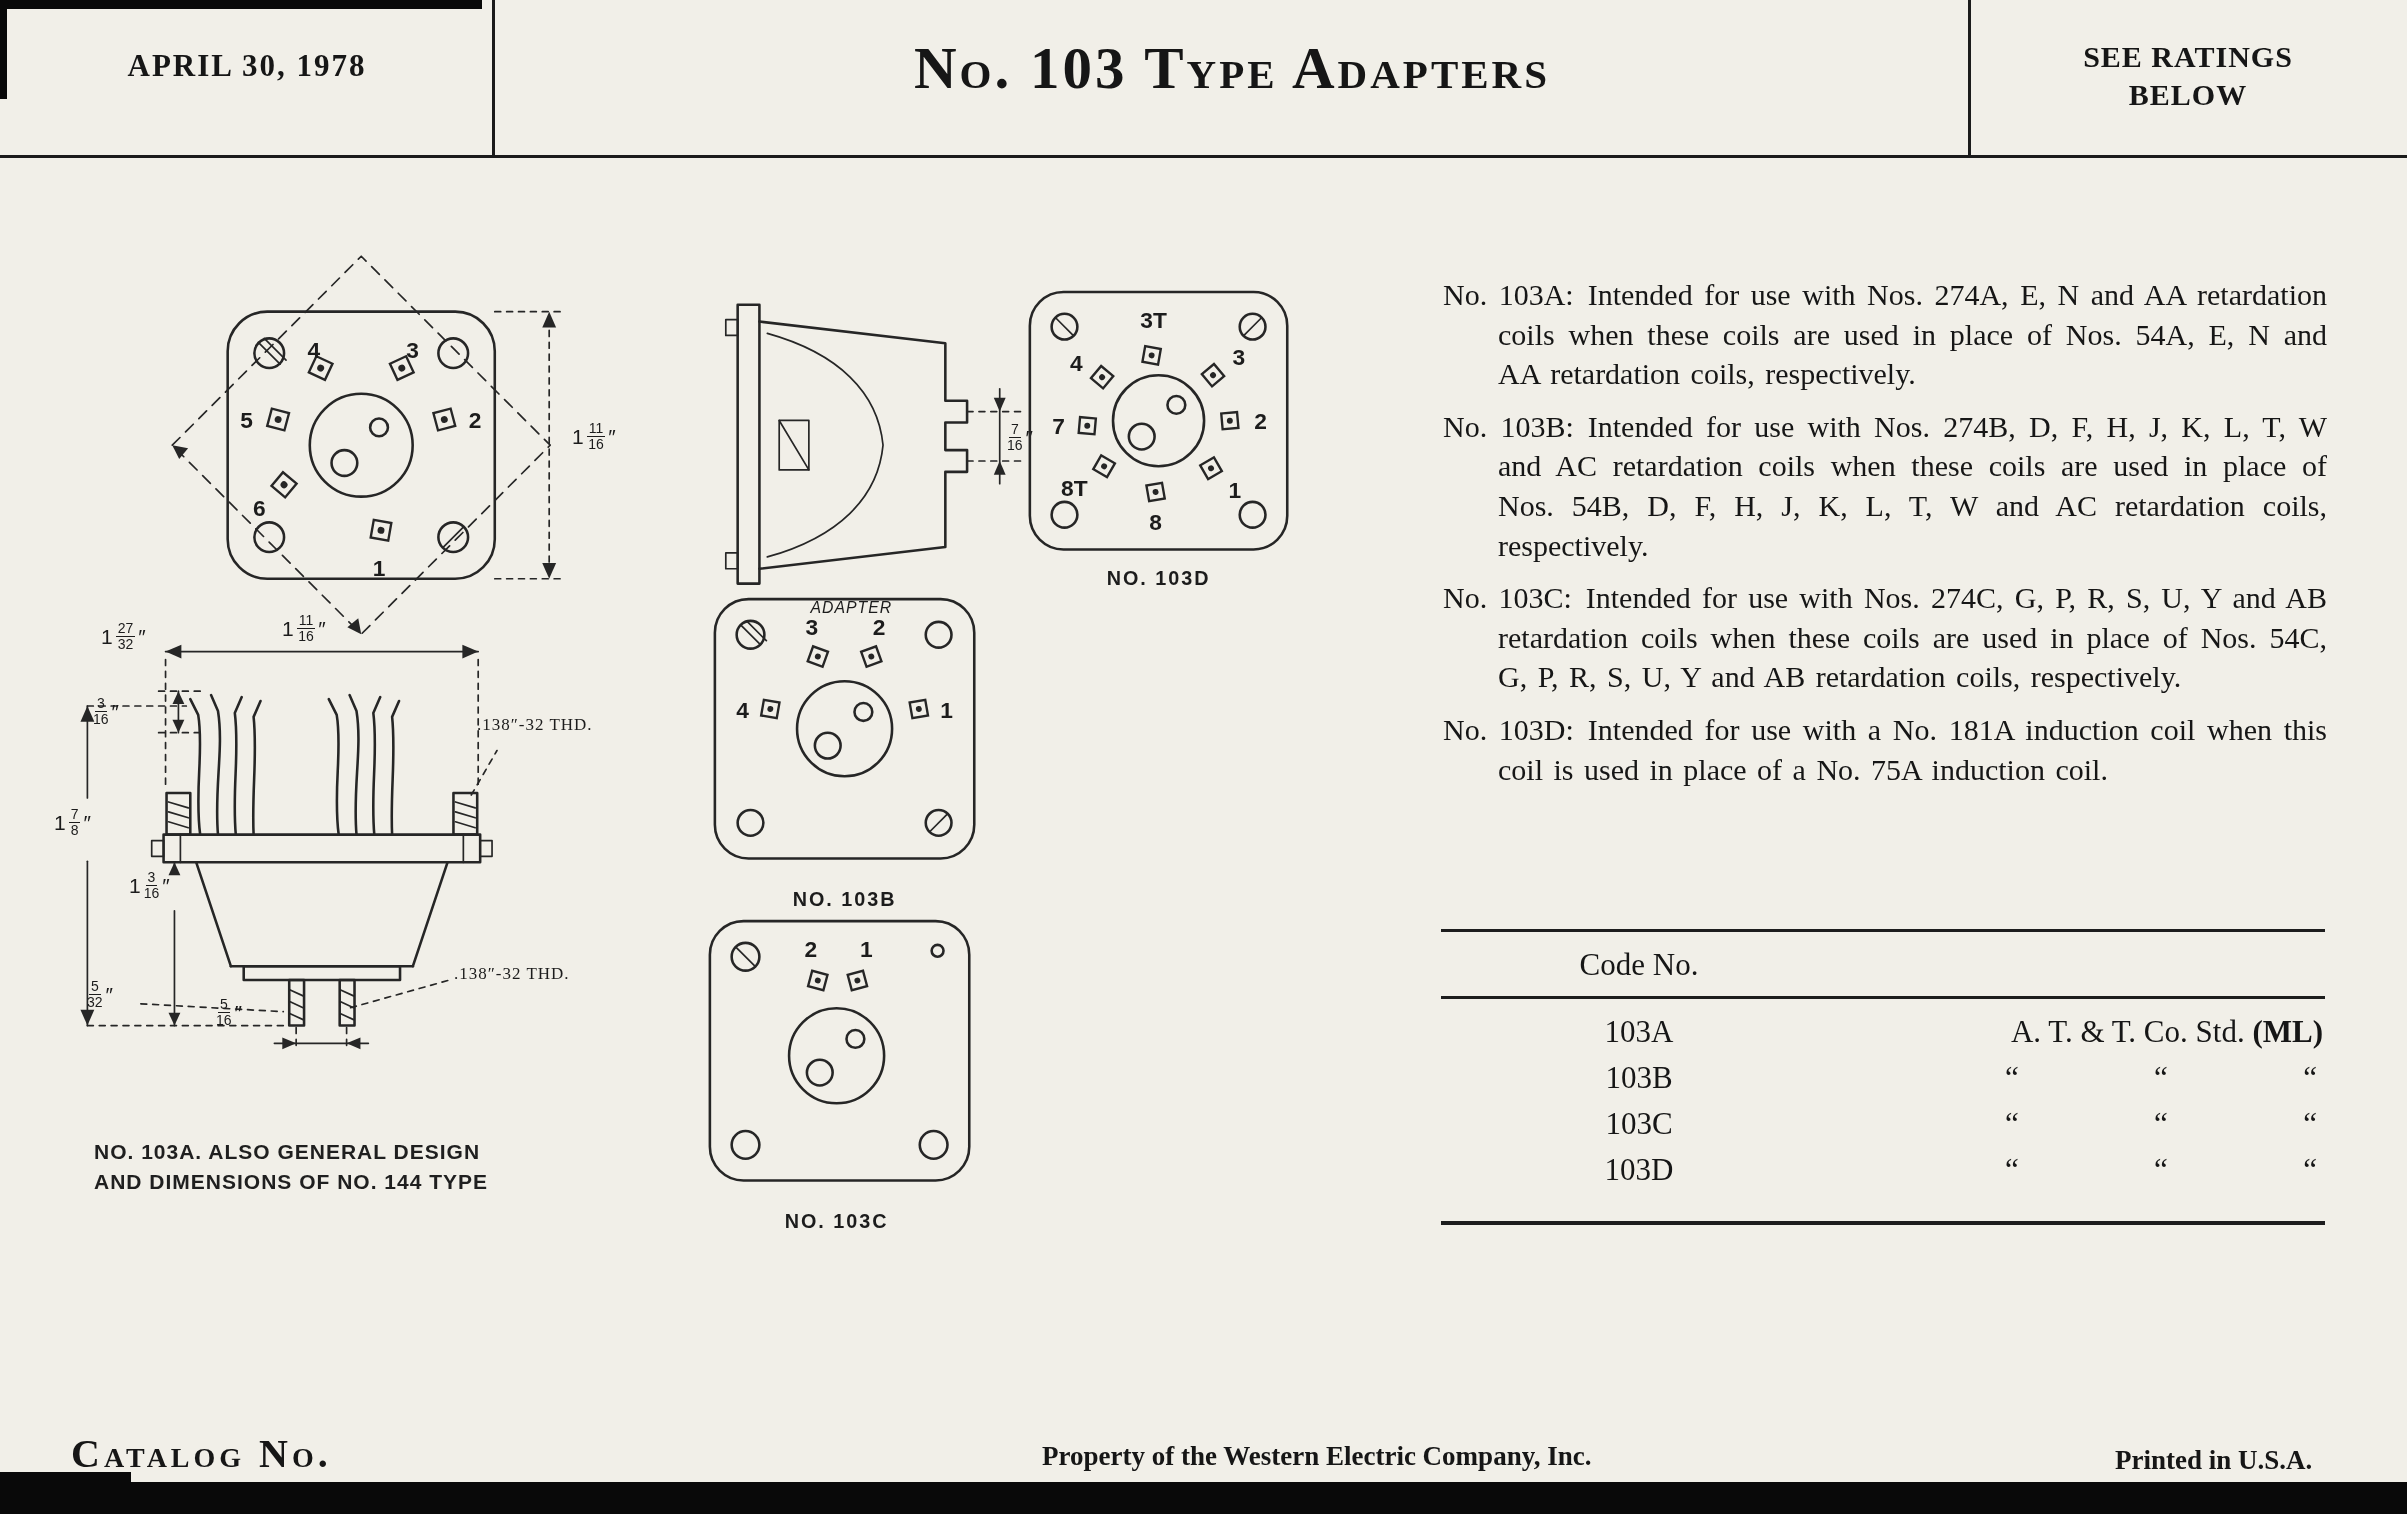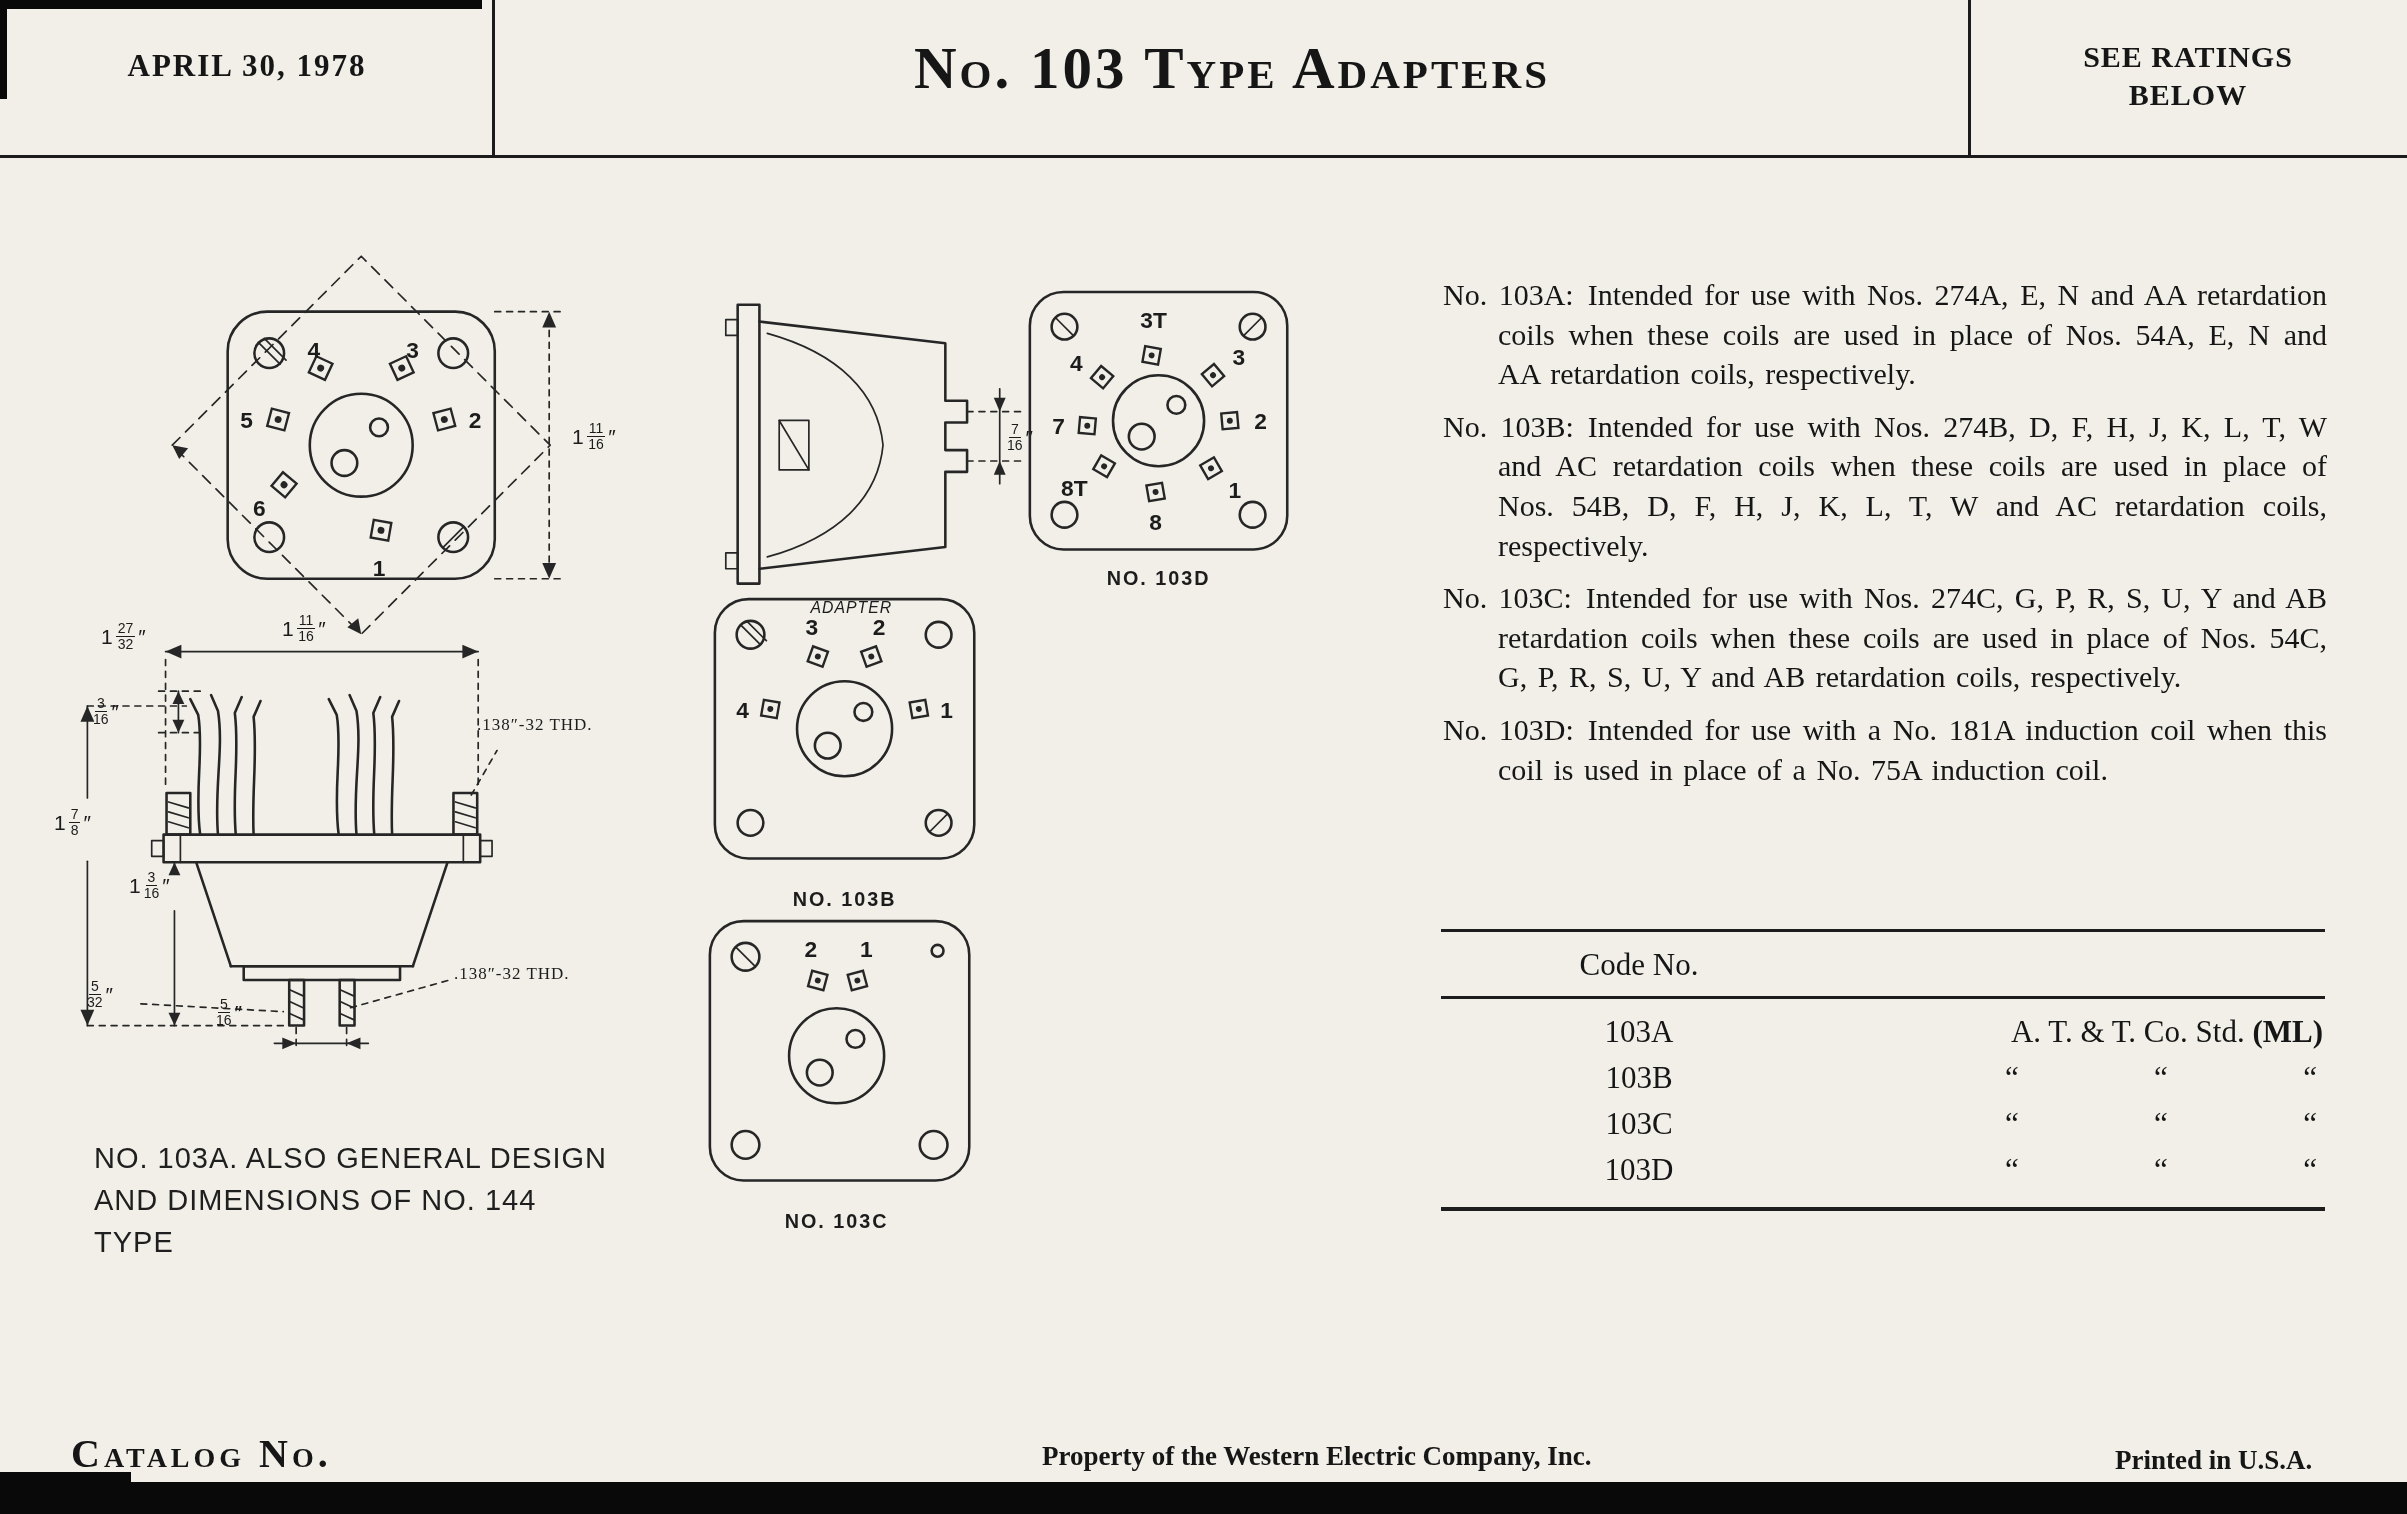--- a/index.html
+++ b/index.html
@@ -38,36 +38,36 @@
   .dim{position:absolute;display:flex;align-items:center;gap:3px;white-space:nowrap;
        font-family:"Liberation Sans",sans-serif;font-size:21px;color:#1c1c1c;}
   .dim .whole{font-size:21px;}
   .dim .frac{display:inline-flex;flex-direction:column;align-items:center;line-height:1.05;
              font-size:14px;transform:translateY(-1px);}
   .dim .frac .num{border-bottom:1.5px solid #1c1c1c;padding:0 2px;}
   .dimtext{position:absolute;font-family:Liberation Serif, serif;font-size:17px;
            letter-spacing:1px;color:#1c1c1c;white-space:nowrap;}
 
   .caption{position:absolute;left:94px;top:1137px;width:515px;
-           font-family:"Liberation Sans",sans-serif;font-size:29px;font-weight:400;
+           font-family:"Liberation Sans",sans-serif;font-size:21px;font-weight:700;
            letter-spacing:1px;line-height:1.45;color:#1f1f1f;}
 
   
   .descs{position:absolute;left:1443px;top:275px;width:884px;}
   .desc{font-size:30px;line-height:1.32;text-align:justify;margin:0 0 13px 0;
         padding-left:55px;text-indent:-55px;word-spacing:3px;}
   .dcode{margin-right:14px;}
 
   
   .ratings{position:absolute;left:1441px;top:929px;width:884px;
            border-top:3px solid #1d1d1d;border-bottom:4px solid #1d1d1d;}
   .t-head{display:flex;border-bottom:3px solid #1d1d1d;padding:15px 0 13px 0;font-size:31px;}
   .t-code{width:396px;text-align:center;}
   .t-rating{flex:1;text-align:center;}
-  .t-body{padding:10px 0 14px 0;font-family:Liberation Serif, serif;}
+  .t-body{padding:10px 0 28px 0;font-family:Liberation Serif, serif;}
   .t-row{display:flex;font-size:31px;padding:5px 0;}
   .t-rating.first{text-align:right;padding-right:2px;}
   .t-rating.ditto{display:flex;justify-content:space-between;padding-left:168px;padding-right:8px;
                   text-align:left;}
 
   
   .catalog{position:absolute;left:71px;top:1430px;font-variant:small-caps;font-size:40px;
            font-weight:600;letter-spacing:4px;}
   .property{position:absolute;left:1042px;top:1441px;font-size:27px;font-weight:bold;}
   .printed{position:absolute;left:2115px;top:1445px;font-size:27px;font-weight:bold;}

